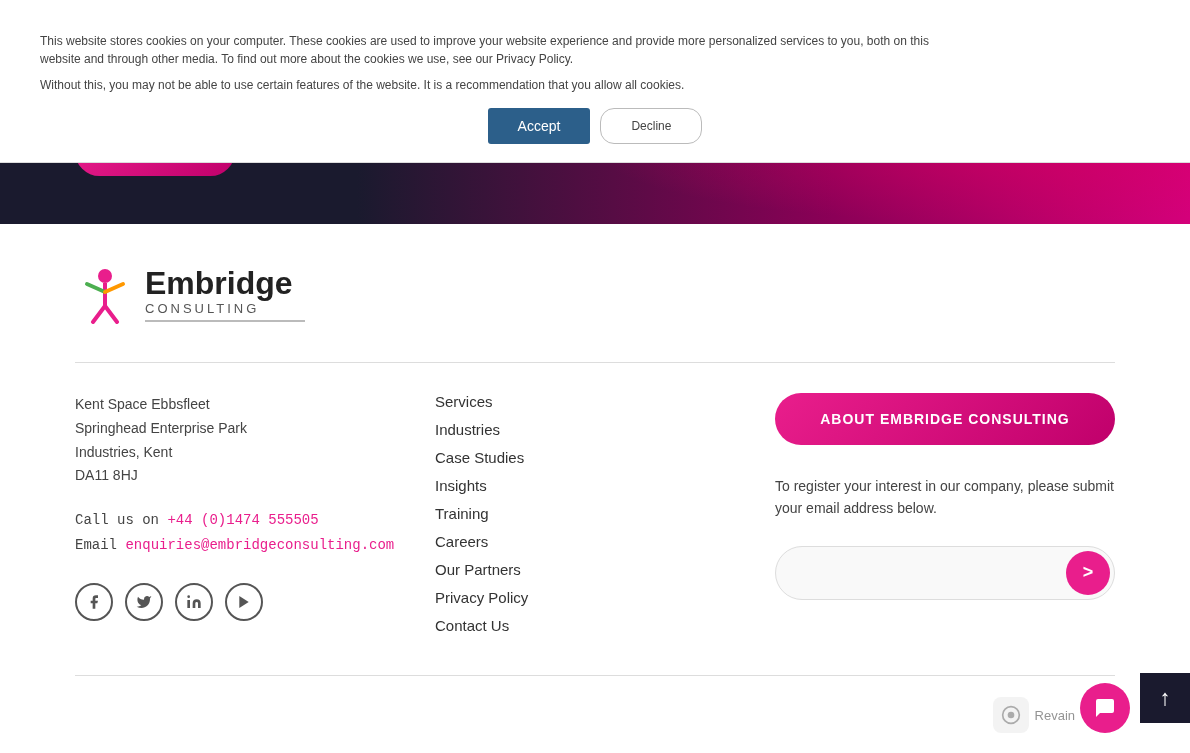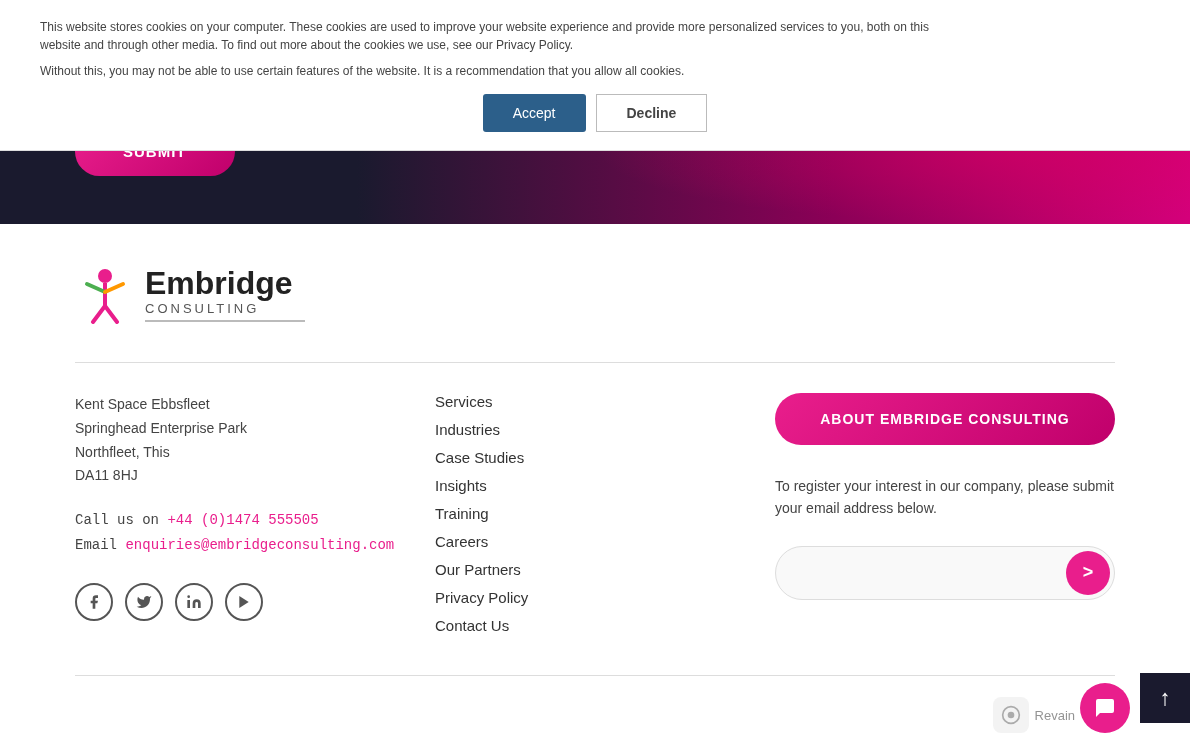--- a/index.html
+++ b/index.html
@@ -1,21 +1,21 @@
 <!DOCTYPE html>
 <html><head>
   <meta charset="utf-8">
   <style>
     * { margin: 0; padding: 0; box-sizing: border-box; }
     body { font-family: Arial, sans-serif; background: #fff; width: 1190px; min-height: 753px; position: relative; overflow-x: hidden; }
 
     
     .cookie-banner {
       position: fixed;
-      top: 0; left: 0; right: 0;
+      top: 14px; left: 0; right: 0;
       background: #fff;
       border-bottom: 1px solid #ddd;
       padding: 18px 40px;
       z-index: 1000;
     }
     .cookie-banner p {
       font-size: 12px;
       color: #444;
       line-height: 1.5;
       max-width: 900px;
@@ -34,24 +34,23 @@
       padding: 10px 30px;
       font-size: 14px;
       cursor: pointer;
       border-radius: 3px;
     }
     .btn-decline {
       background: #fff;
       color: #444;
       border: 1px solid #bbb;
       padding: 10px 30px;
-      font-size: 14px;
-      cursor: pointer;
-      border-radius: 0;
-      font-weight: bold;
+      font-size: 12px;
+      cursor: pointer;
+      border-radius: 14px;
     }
 
     
     .hero-partial {
       margin-top: 79px;
       height: 145px;
       background: linear-gradient(to right, #1a1a2e 30%, #8b0057 70%, #c0006b 90%, #d4007a 100%);
       display: flex;
       align-items: center;
       padding-left: 75px;
@@ -309,21 +308,21 @@
       </div>
     </div>
   </div>
 
   <div class="footer-content">
 
     <div class="footer-col-1">
       <div class="address-block">
         <p>Kent Space Ebbsfleet</p>
         <p>Springhead Enterprise Park</p>
-        <p>Northfleet, This</p>
+        <p>Industries, Kent</p>
         <p>DA11 8HJ</p>
       </div>
       <div class="contact-info">
         <p>
           <span>Call us on </span><a href="#">+44 (0)1474 555505</a>
         </p>
         <p>
           <span>Email </span><a href="#">enquiries@embridgeconsulting.com</a>
         </p>
       </div>

